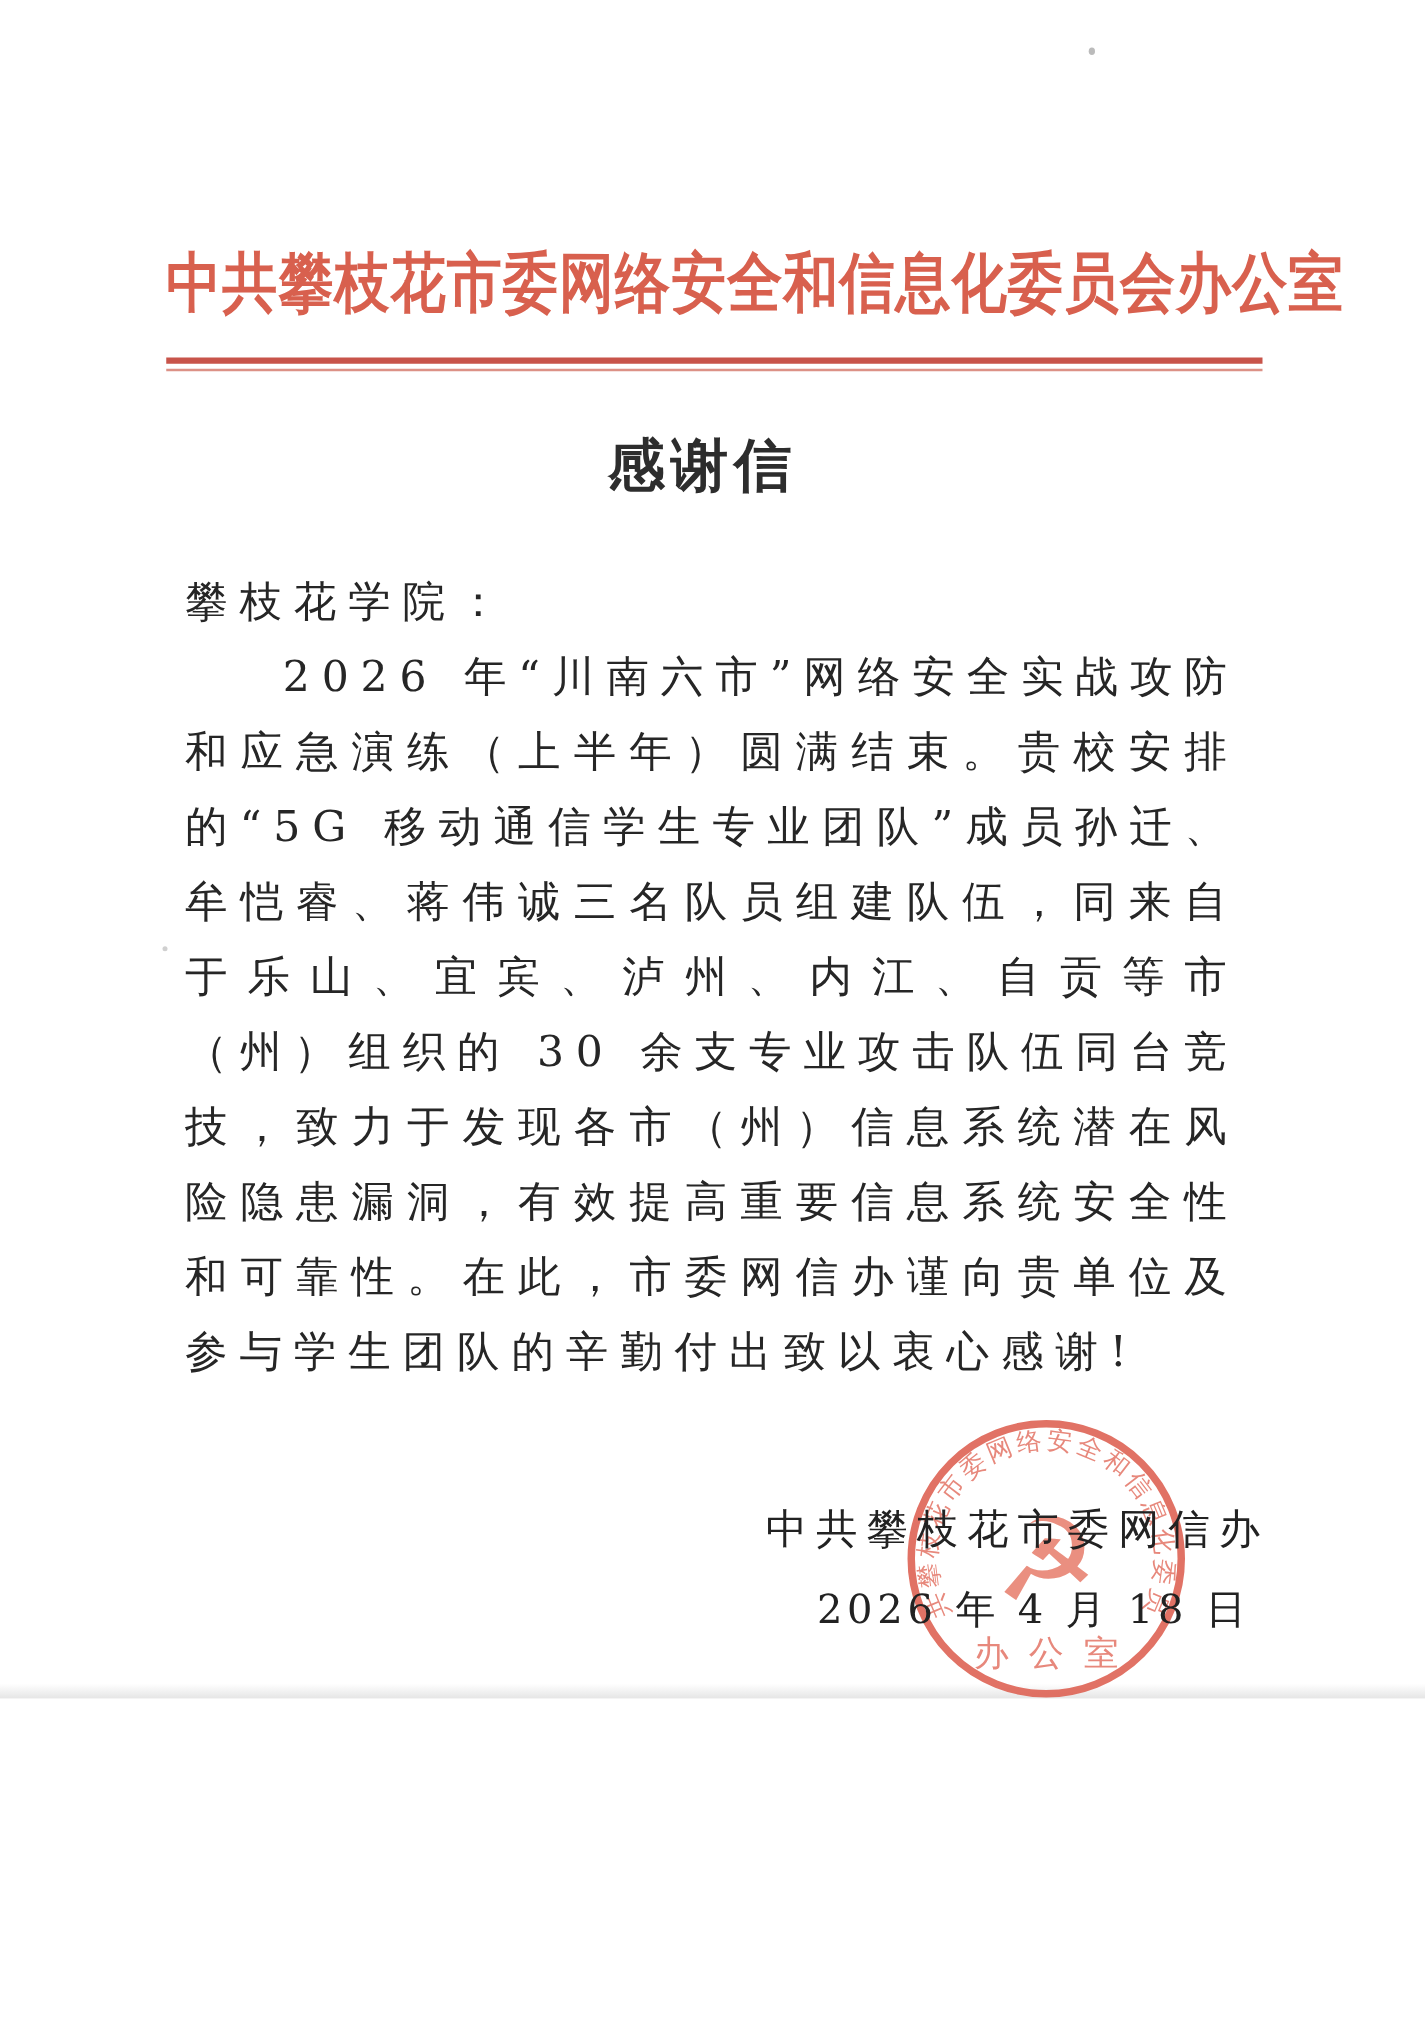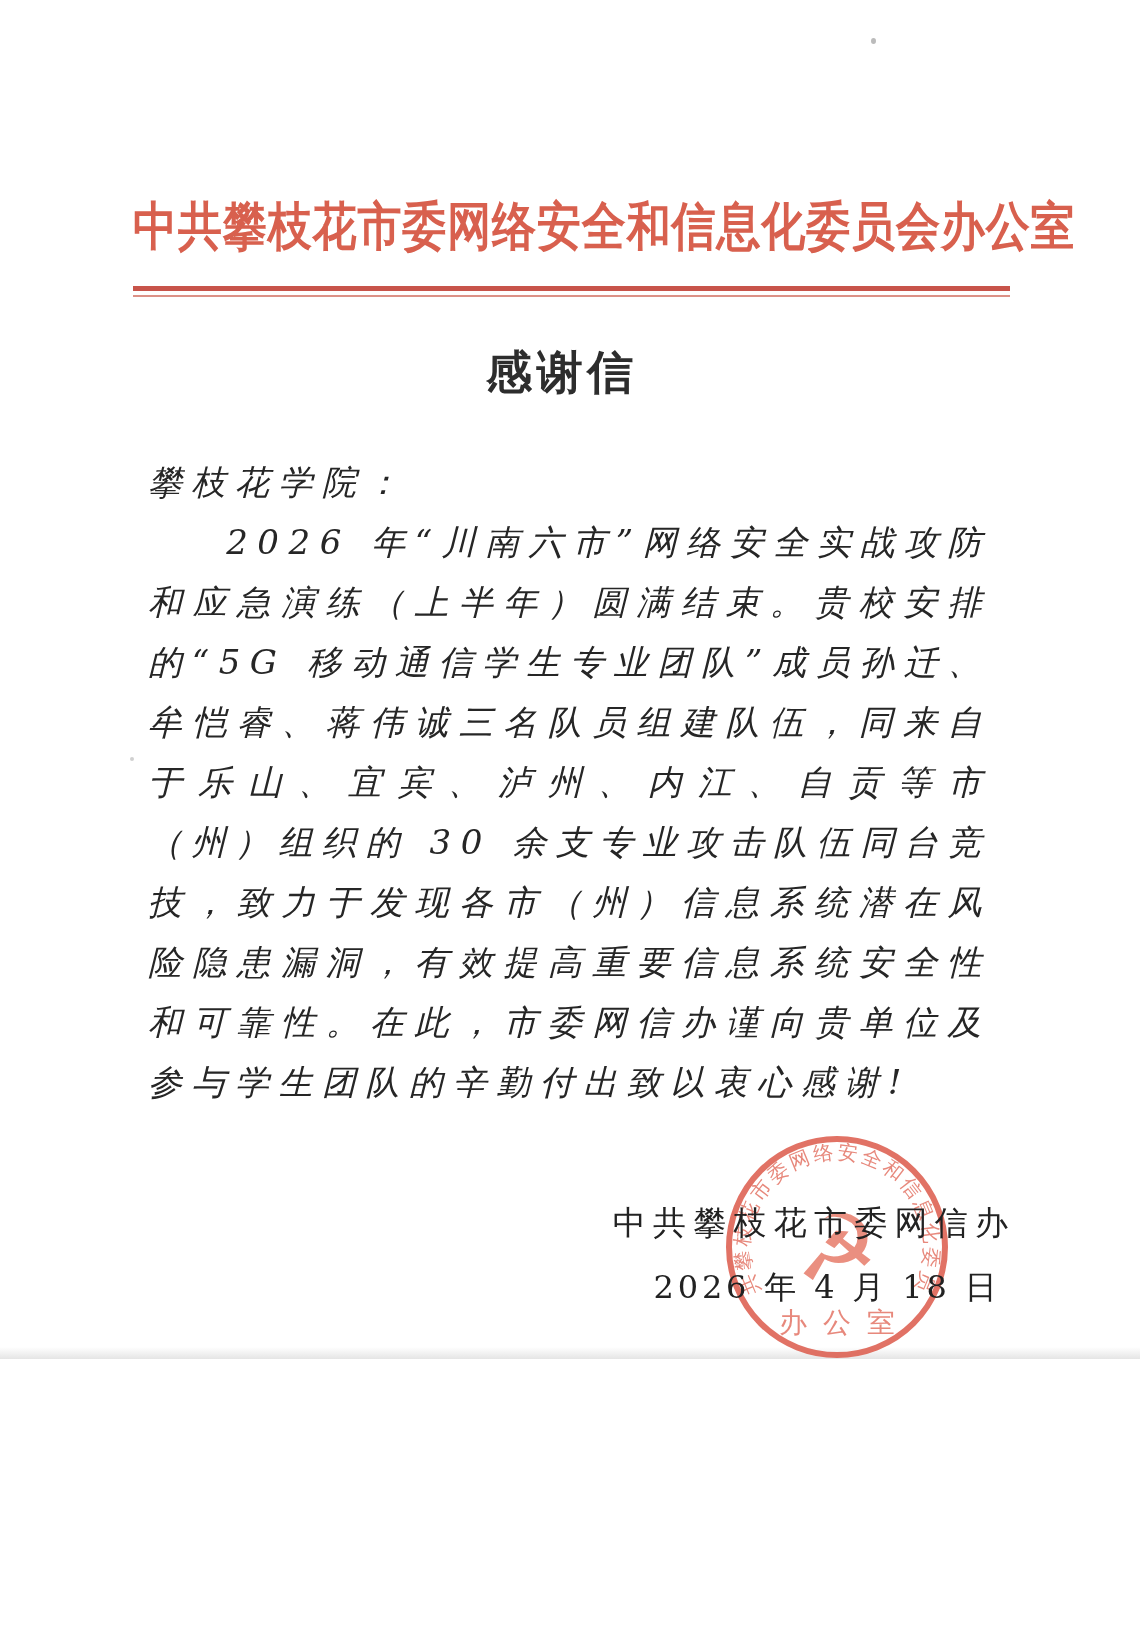--- a/index.html
+++ b/index.html
@@ -56,21 +56,21 @@
     left: 148px;
     top: 452px;
     width: 843px;
     font-size: 34px;
     line-height: 60px;
     text-align: justify;
     letter-spacing: 0.28em;
     color: #262626;
     font-family: "DejaVu Serif", "Liberation Serif", serif;
   }
-  .letter-body p { margin: 0; font-style: italic; }
+  .letter-body p { margin: 0; }
   .para { text-indent: 2.3em; }
 
   
   .signature-block { position: absolute; z-index: 3; }
   .signature {
     left: 600px; top: 1203px; width: 428px;
     text-align: center;
     font-size: 33px; line-height: 40px;
     letter-spacing: 0.22em;
     color: #222222;

